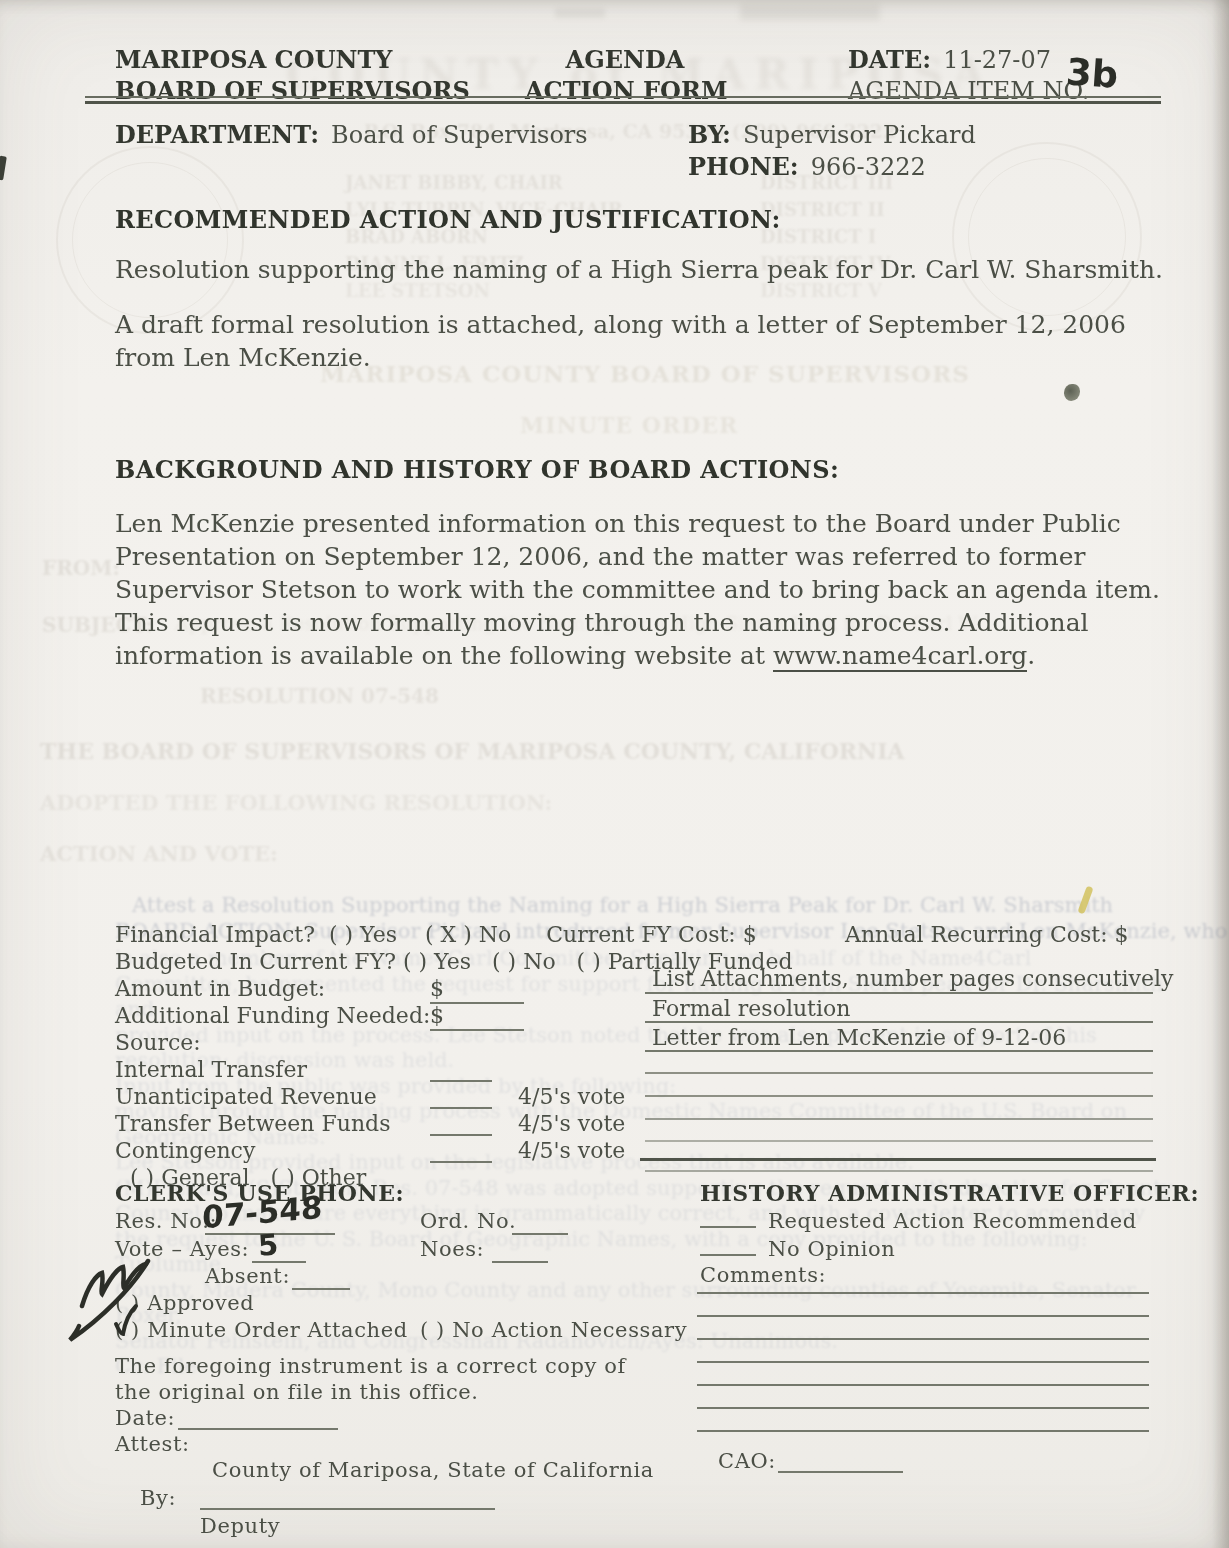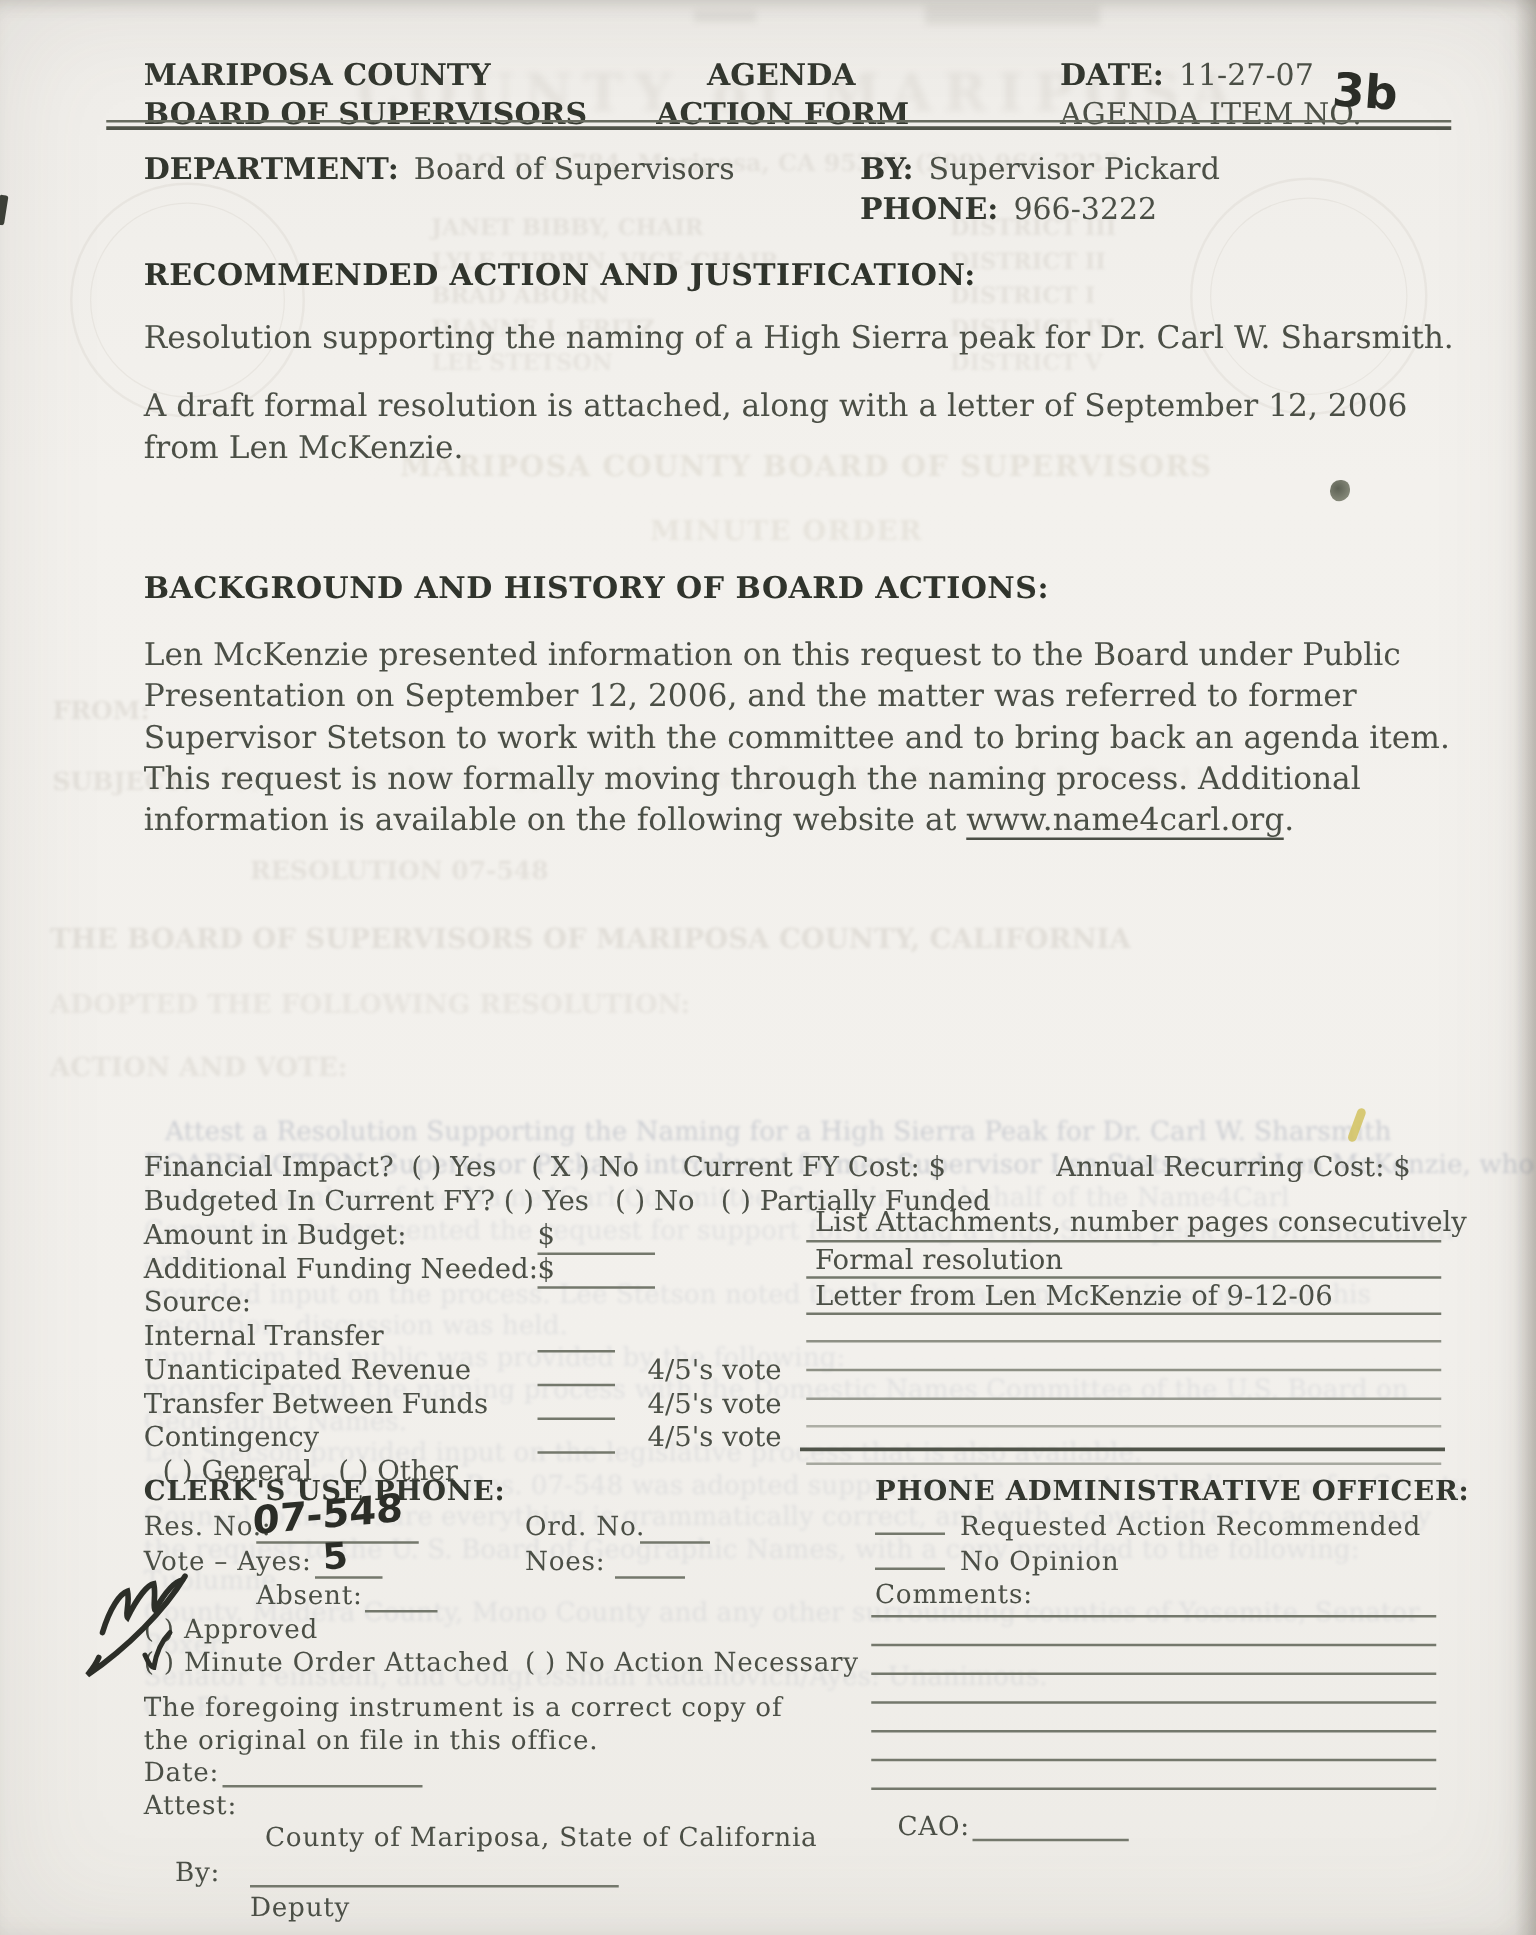--- a/index.html
+++ b/index.html
@@ -217,21 +217,21 @@
     <div class="abs clerkt" style="left:115px;top:1405px;">Date:</div>
     <div class="ln" style="left:178px;top:1428px;width:160px;"></div>
 
     <div class="abs clerkt" style="left:115px;top:1431px;">Attest:</div>
     <div class="abs clerkt" style="left:212px;top:1457px;">County of Mariposa, State of California</div>
 
     <div class="abs clerkt" style="left:140px;top:1485px;">By:</div>
     <div class="ln" style="left:200px;top:1508px;width:295px;"></div>
     <div class="abs clerkt" style="left:200px;top:1513px;">Deputy</div>
 
-    <div class="abs clerkt b" style="left:700px;top:1180px;font-size:22px;">PHONE ADMINISTRATIVE OFFICER:</div>
+    <div class="abs clerkt b" style="left:700px;top:1180px;font-size:22px;">HISTORY ADMINISTRATIVE OFFICER:</div>
 
     <div class="abs clerkt" style="left:700px;top:1208px;">
       <span class="uline" style="width:56px;"></span><span style="margin-left:12px;">Requested Action Recommended</span>
     </div>
     <div class="abs clerkt" style="left:700px;top:1236px;">
       <span class="uline" style="width:56px;"></span><span style="margin-left:12px;">No Opinion</span>
     </div>
     <div class="abs clerkt" style="left:700px;top:1262px;">Comments:</div>
 
     <div class="ln" style="left:697px;top:1292px;width:452px;"></div>

